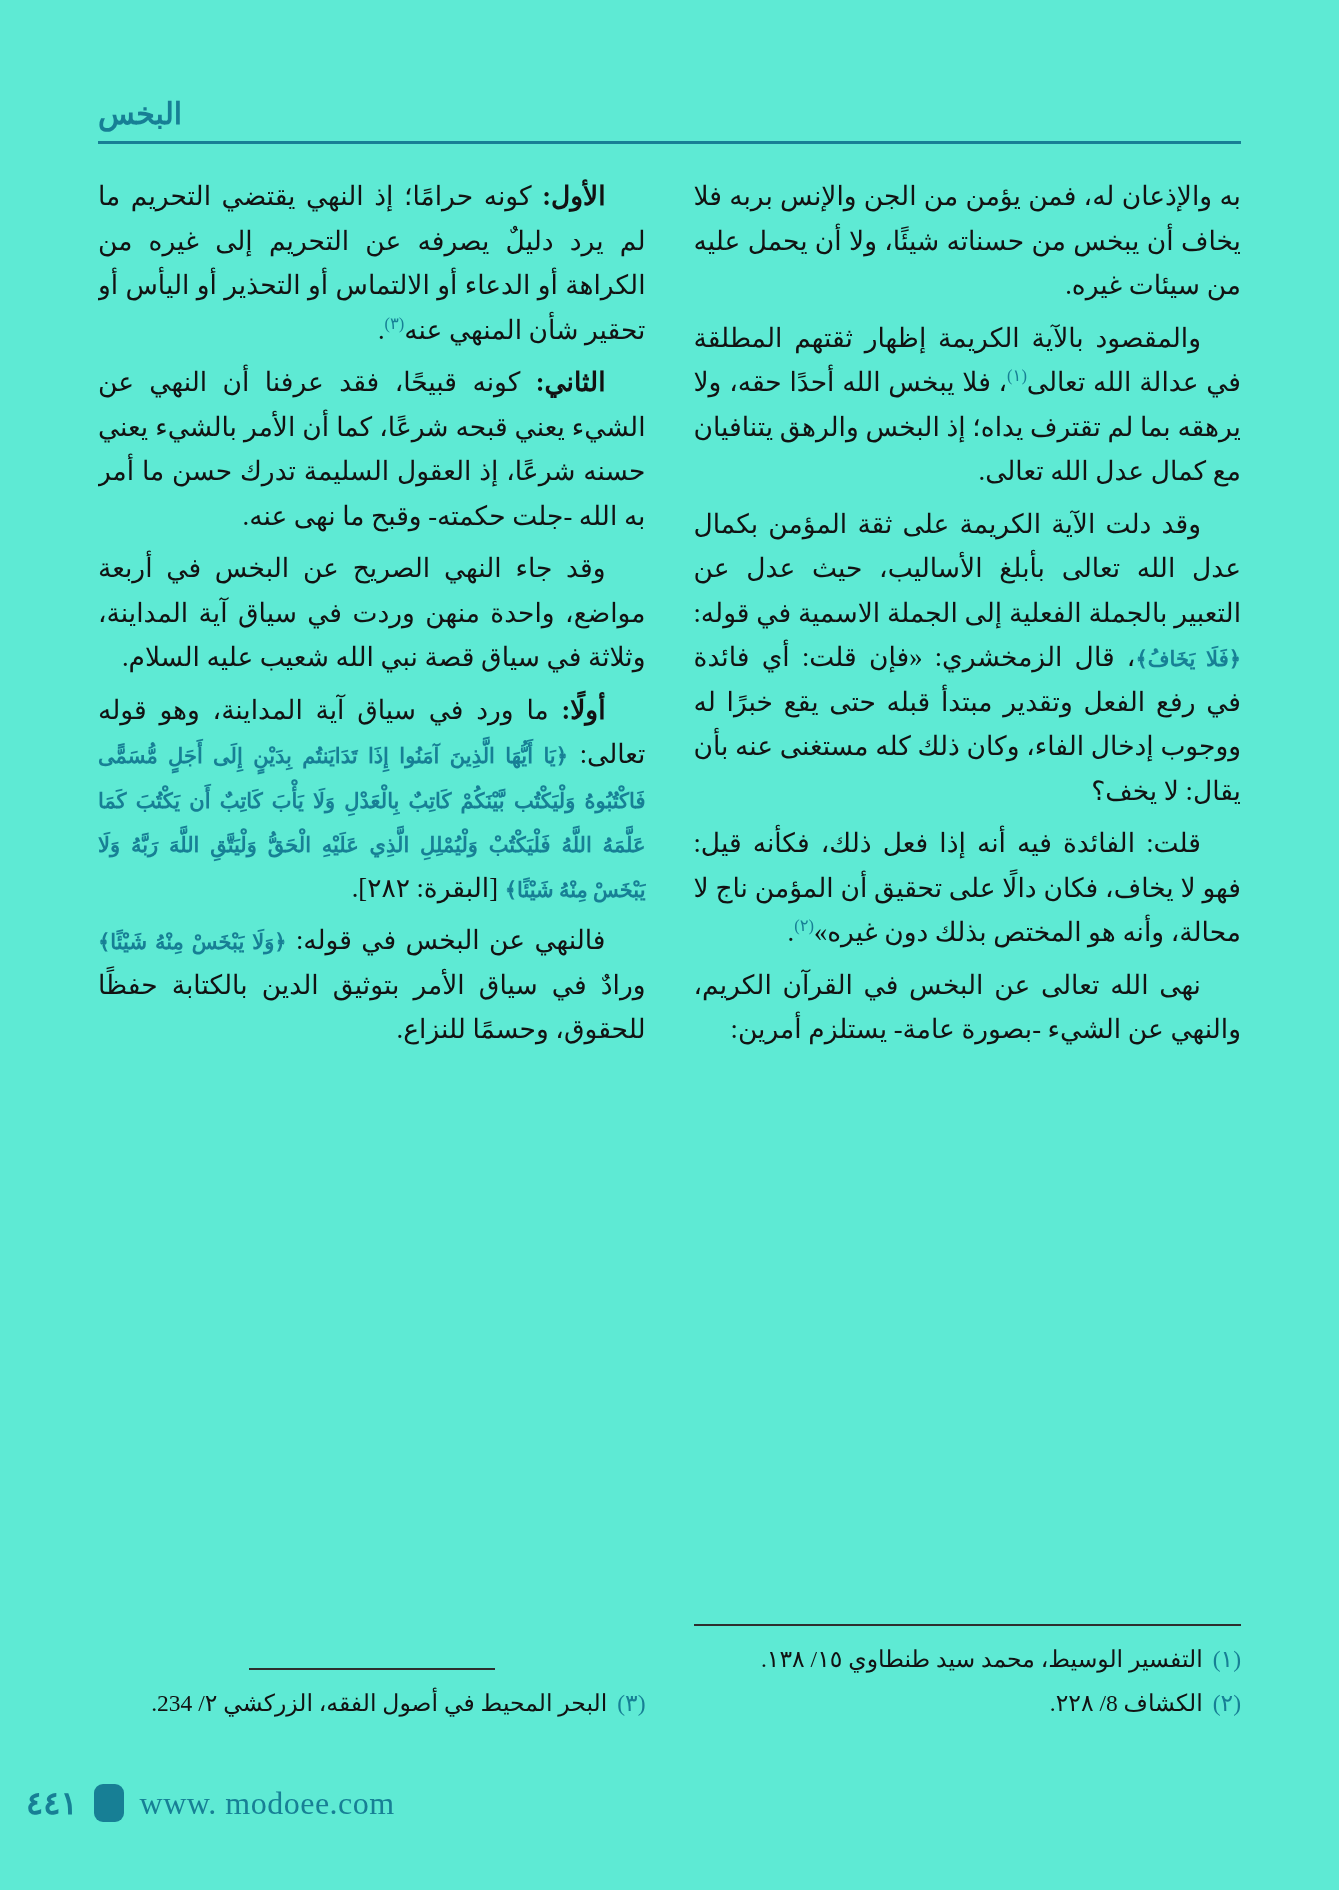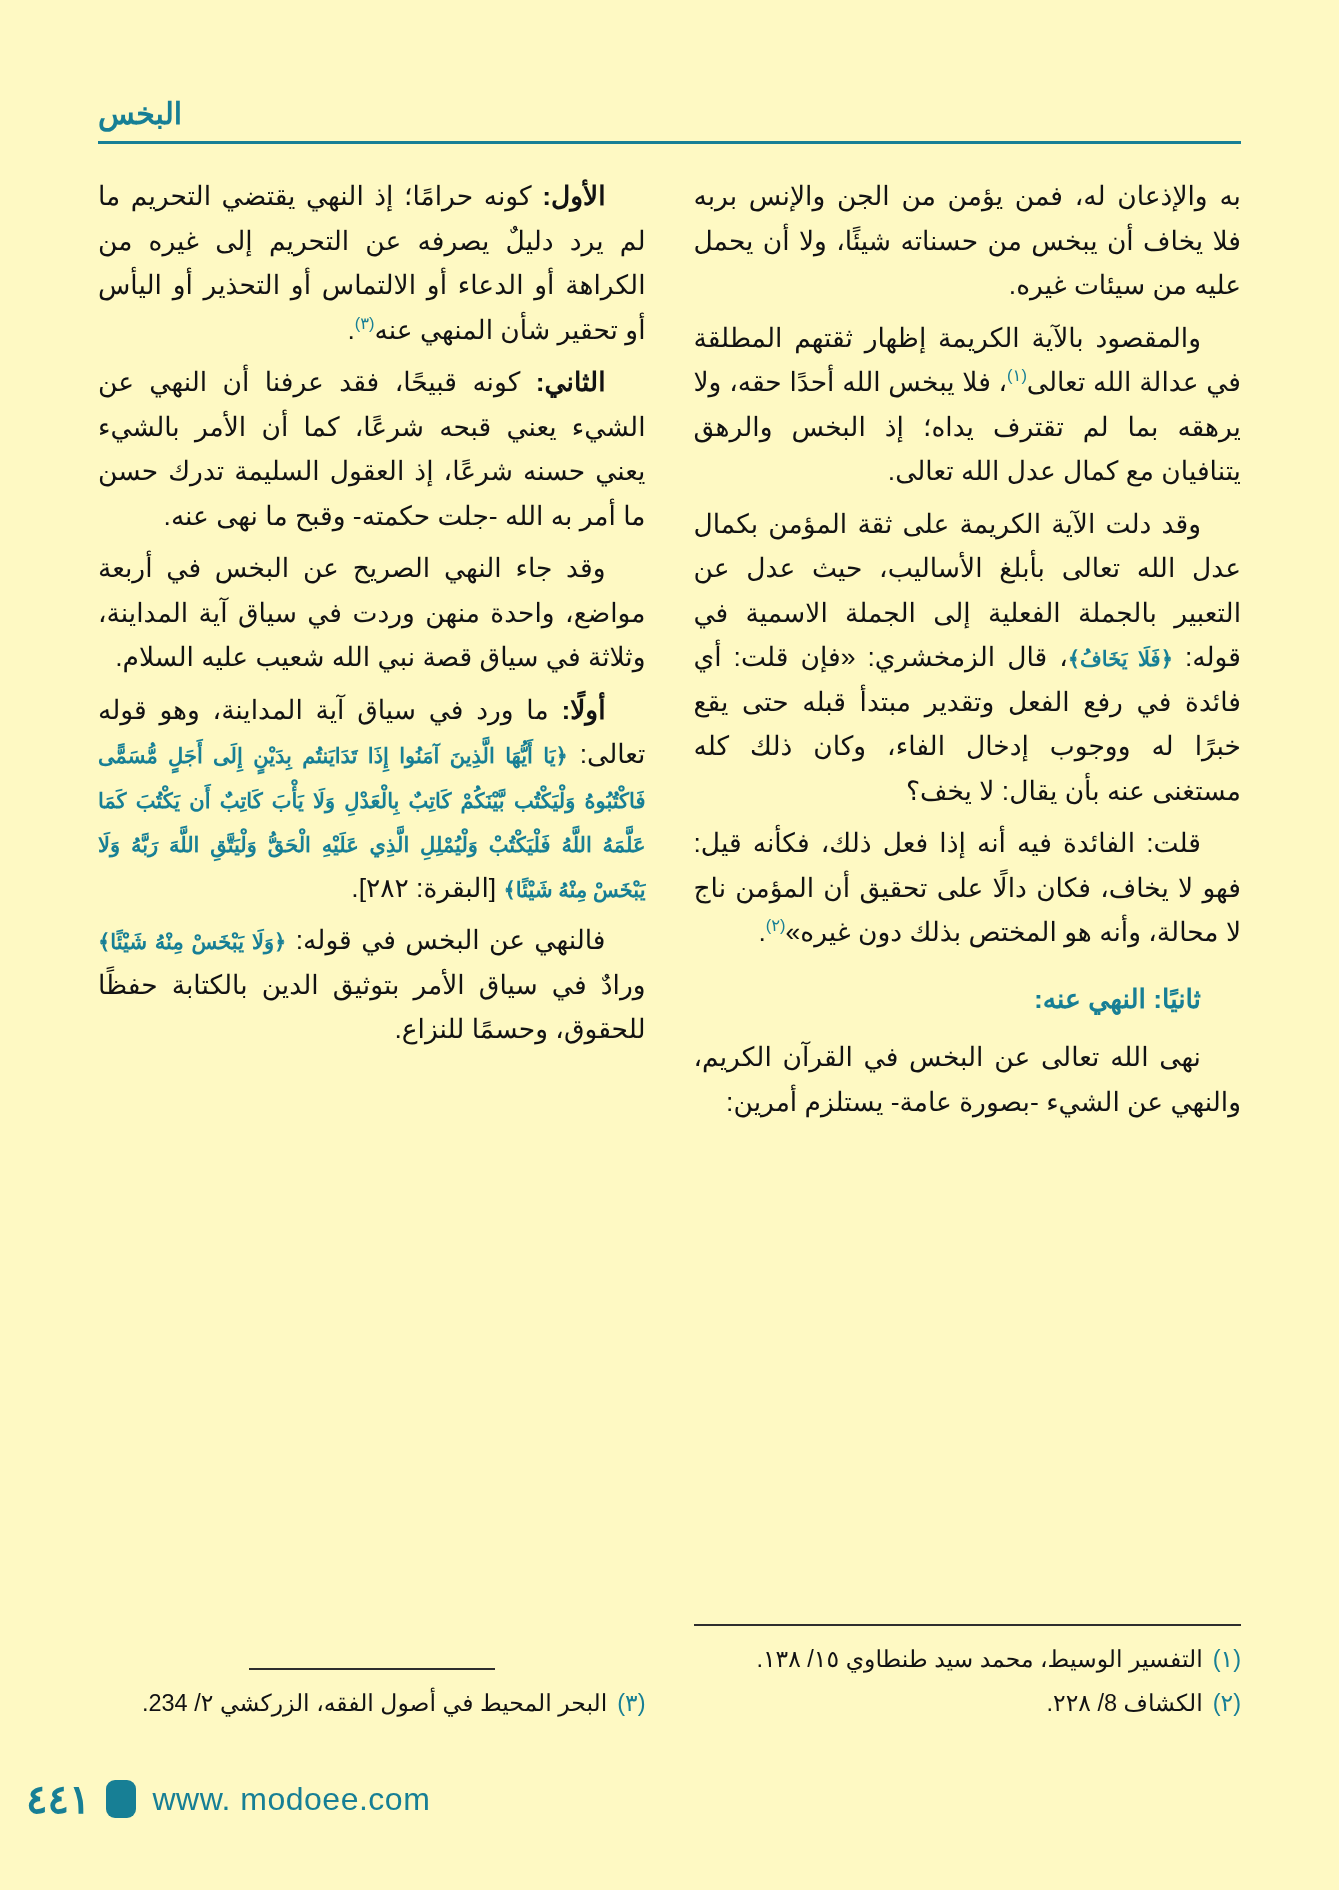--- a/index.html
+++ b/index.html
@@ -4,24 +4,24 @@
 <style>
   :root{
     --accent:#177f95;
     --ink:#121212;
   }
   html,body{margin:0;padding:0;background:#ffffff;}
   .page{
     position:relative;
     width:1339px;
     height:1890px;
-    background:#fef9c3;
+    background:#5eead4;
     overflow:hidden;
     direction:rtl;
-    font-family:Liberation Sans, sans-serif;
+    font-family:Liberation Serif, serif;
     color:var(--ink);
   }
   
   .page-header{
     margin:96px 98px 0 98px;
     border-bottom:3px solid var(--accent);
     padding-bottom:10px;
     text-align:left;
   }
   .header-word{
@@ -96,21 +96,21 @@
     position:absolute;
     left:26px;
     bottom:68px;
     display:flex;
     direction:ltr;
     align-items:center;
     gap:16px;
   }
   .page-number{
     color:var(--accent);
-    font-size:40px;
+    font-size:32px;
     font-weight:bold;
     direction:rtl;
   }
   .footer-pill{
     width:30px;
     height:38px;
     background:var(--accent);
     border-radius:9px;
   }
   .site-url{
@@ -129,21 +129,20 @@
   </header>
 
   <main class="columns">
 
     <section class="column" id="col-right">
       <div class="paragraphs">
           <p class="para no-indent"><span class="run">به والإذعان له، فمن يؤمن من الجن والإنس بربه فلا يخاف أن يبخس من حسناته شيئًا، ولا أن يحمل عليه من سيئات غيره.</span></p>
           <p class="para"><span class="run">والمقصود بالآية الكريمة إظهار ثقتهم المطلقة في عدالة الله تعالى</span><sup class="ref">(١)</sup><span class="run">، فلا يبخس الله أحدًا حقه، ولا يرهقه بما لم تقترف يداه؛ إذ البخس والرهق يتنافيان مع كمال عدل الله تعالى.</span></p>
           <p class="para"><span class="run">وقد دلت الآية الكريمة على ثقة المؤمن بكمال عدل الله تعالى بأبلغ الأساليب، حيث عدل عن التعبير بالجملة الفعلية إلى الجملة الاسمية في قوله: </span><span class="quran">﴿فَلَا يَخَافُ﴾</span><span class="run">، قال الزمخشري: «فإن قلت: أي فائدة في رفع الفعل وتقدير مبتدأ قبله حتى يقع خبرًا له ووجوب إدخال الفاء، وكان ذلك كله مستغنى عنه بأن يقال: لا يخف؟</span></p>
           <p class="para"><span class="run">قلت: الفائدة فيه أنه إذا فعل ذلك، فكأنه قيل: فهو لا يخاف، فكان دالًا على تحقيق أن المؤمن ناج لا محالة، وأنه هو المختص بذلك دون غيره»</span><sup class="ref">(٢)</sup><span class="run">.</span></p>
-          <p class="para heading"><span class="run">ثانيًا: النهي عنه:</span></p>
           <p class="para"><span class="run">نهى الله تعالى عن البخس في القرآن الكريم، والنهي عن الشيء -بصورة عامة- يستلزم أمرين:</span></p>
         </div>
       <div class="footnotes">
         <div class="fn-sep full"></div>
         <div class="footnotes-list">
             <div class="footnote">
               <span class="fn-marker">(١)</span>
               <span class="fn-text">التفسير الوسيط، محمد سيد طنطاوي ١٥/ ١٣٨.</span>
             </div>
             <div class="footnote">

